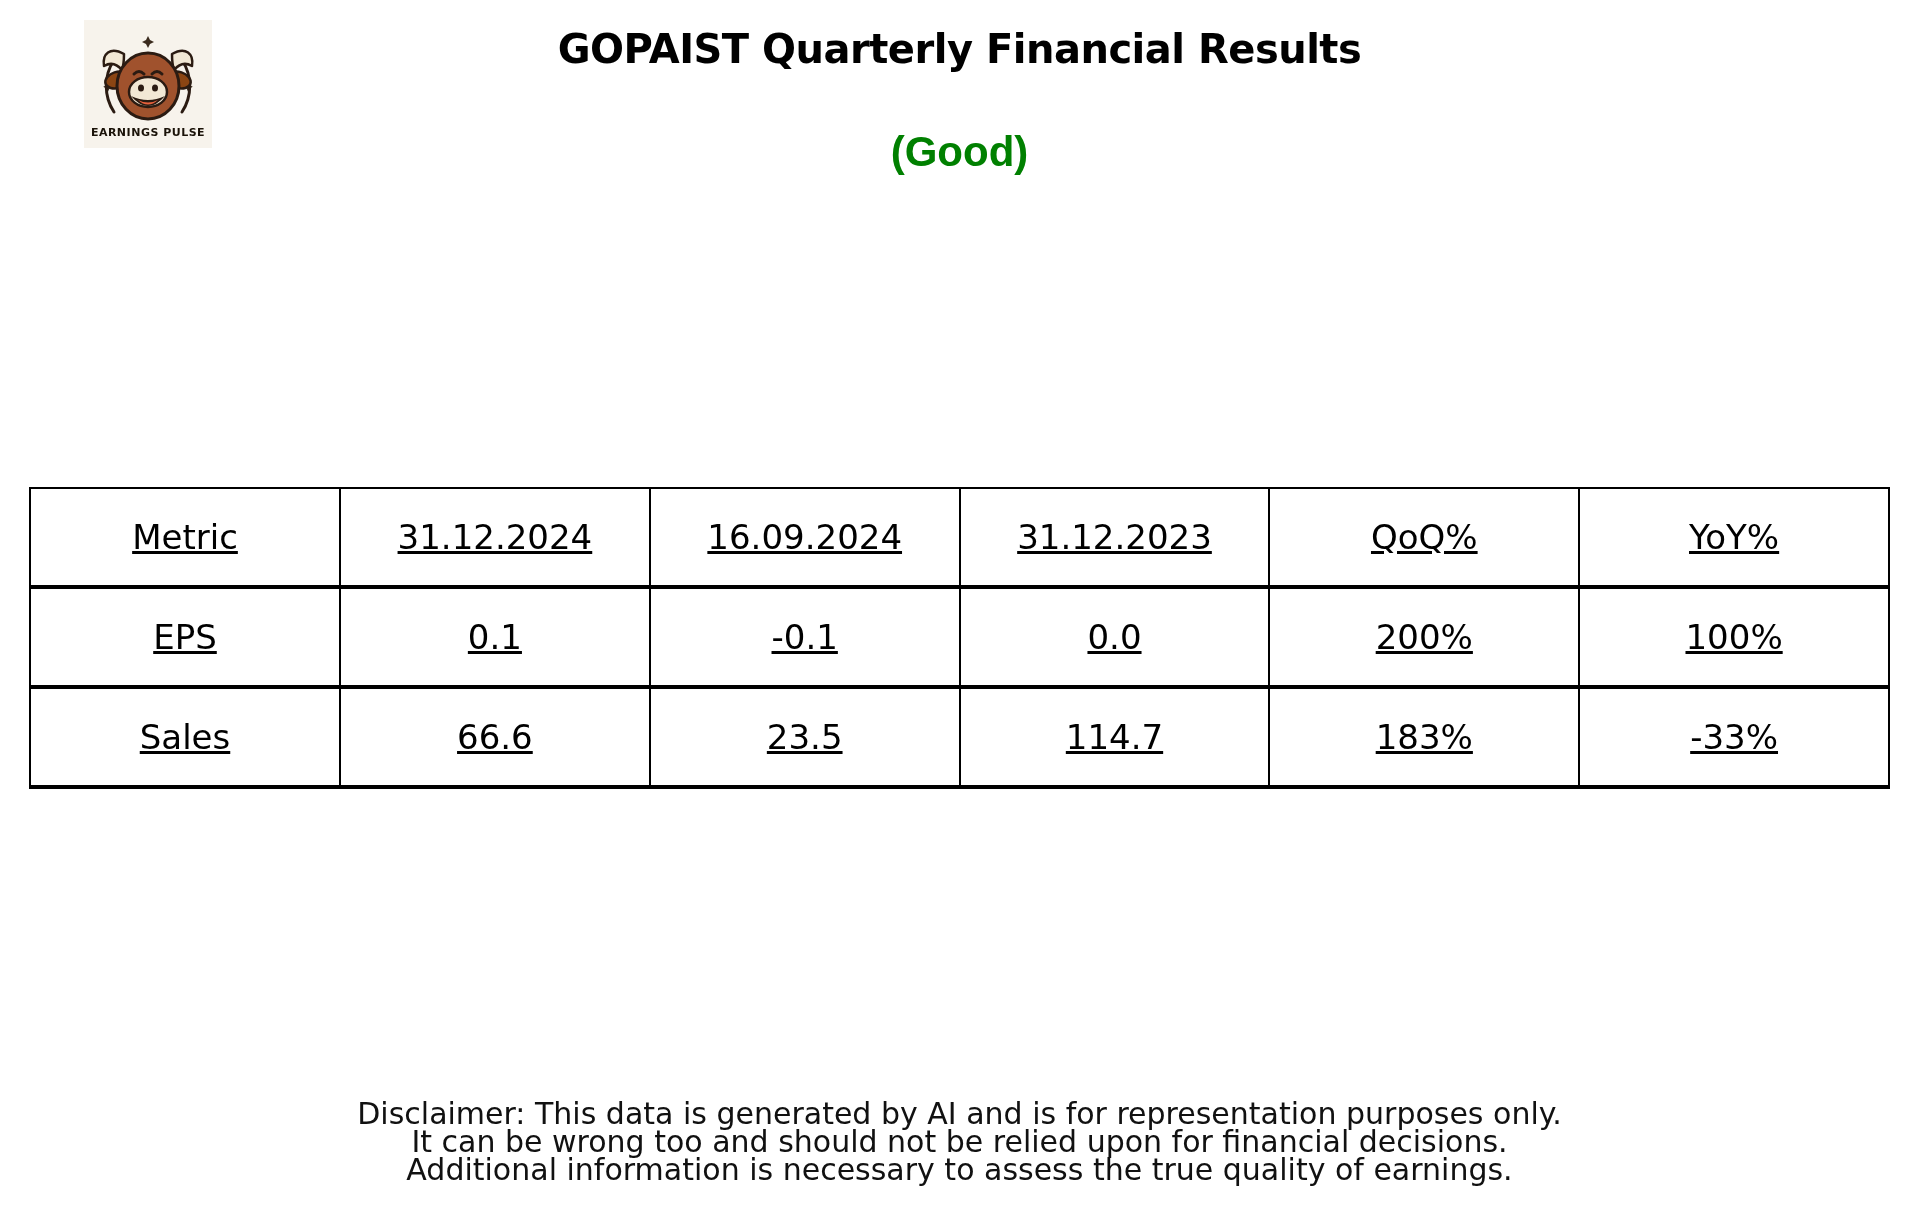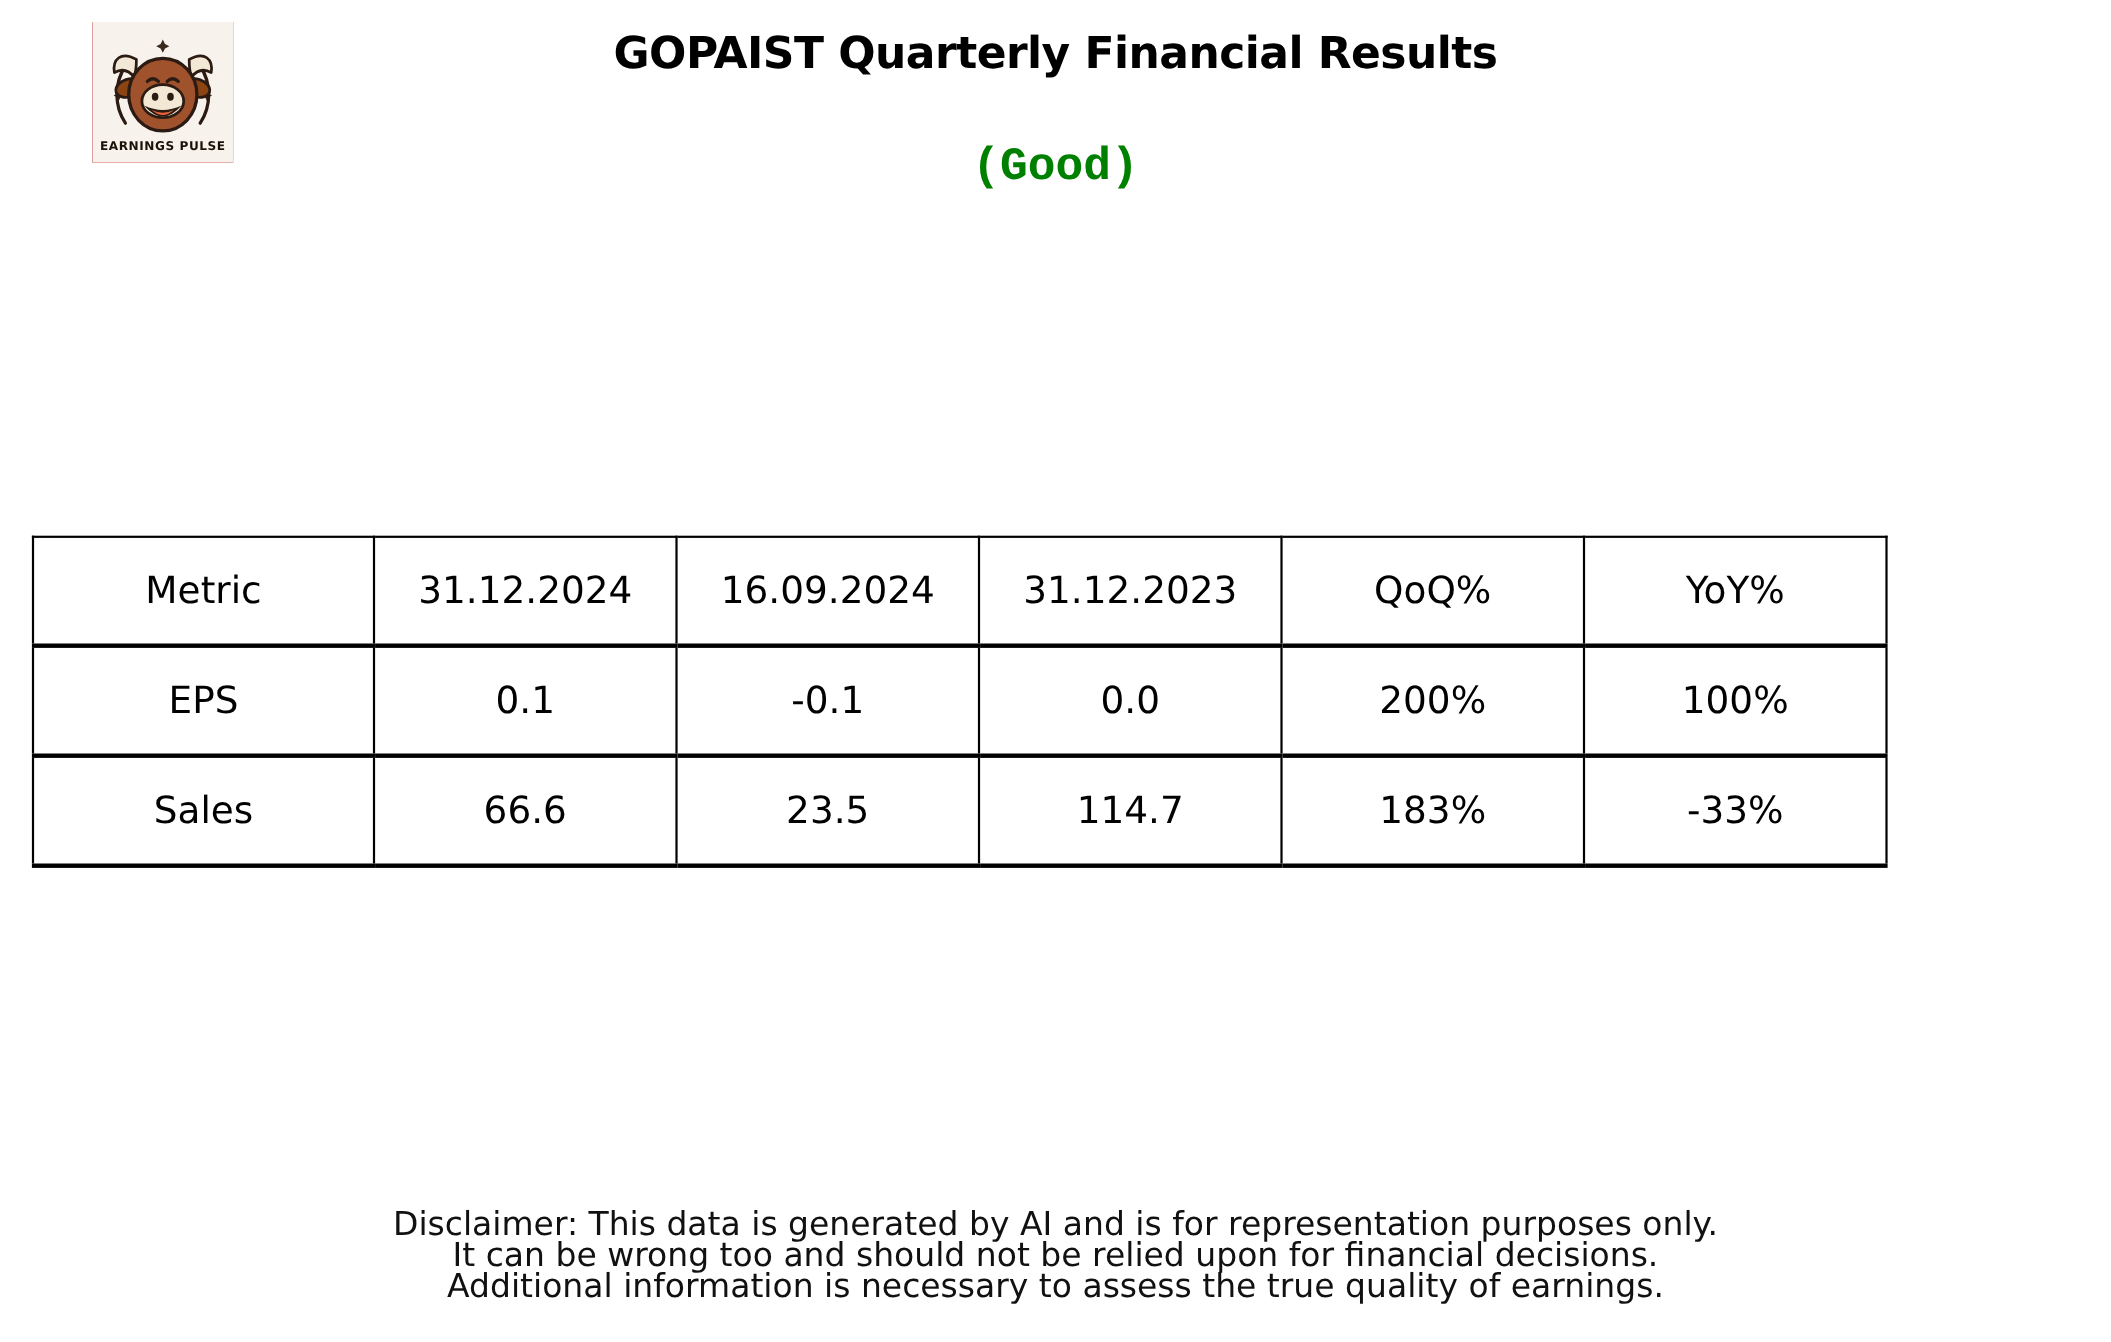--- a/index.html
+++ b/index.html
@@ -15,21 +15,21 @@
     overflow: hidden;
   }
 
   
   .logo-box {
     position: absolute;
     left: 84px;
     top: 20px;
     width: 128px;
     height: 128px;
-    background: #b91c1c;
+    background: #f0abfc;
     display: flex;
     align-items: center;
     justify-content: center;
   }
   .logo-inner {
     width: 128px;
     height: 128px;
     position: relative;
   }
   .logo-svg { display: block; }
@@ -50,35 +50,36 @@
   }
   .subtitle {
     position: absolute;
     left: 0;
     top: 128px;
     width: 1919px;
     text-align: center;
     font-size: 42px;
     font-weight: bold;
     color: #008000;
-    font-family: Liberation Mono, monospace;
+    font-family: Liberation Sans, sans-serif;
     white-space: nowrap;
   }
 
   
   .table-wrap {
     position: absolute;
     left: 29px;
     top: 487px;
     width: 1861px;
   }
   table.fin {
     border-collapse: collapse;
-    width: 1687px;
+    width: 1861px;
     table-layout: fixed;
+    text-decoration: underline;
   }
   table.fin td {
     border: 2px solid #000000;
     height: 96px;
     text-align: center;
     vertical-align: middle;
     font-size: 34px;
     color: #000000;
     font-family: "DejaVu Sans", sans-serif;
     padding: 0;

